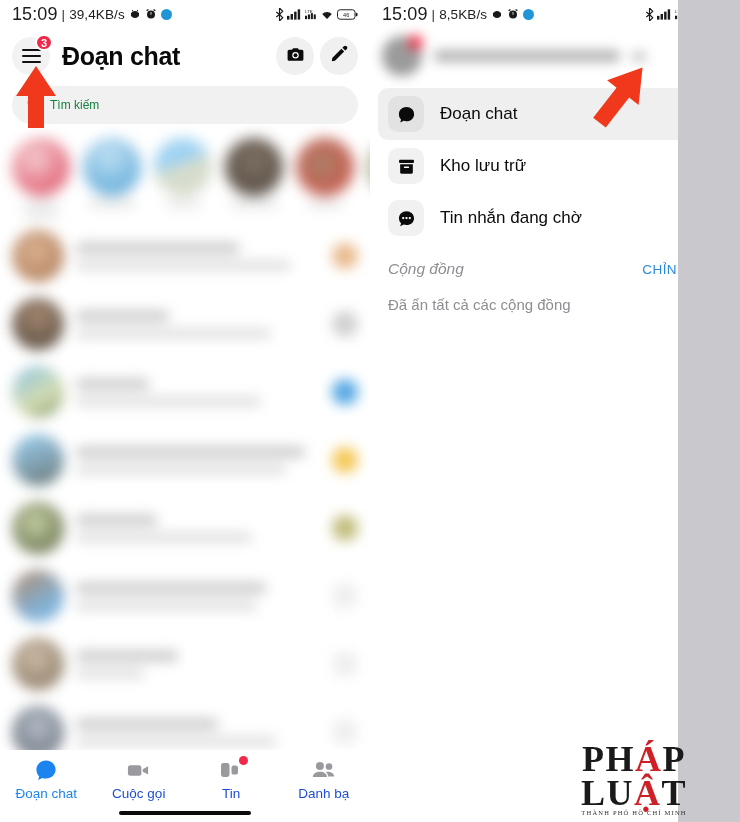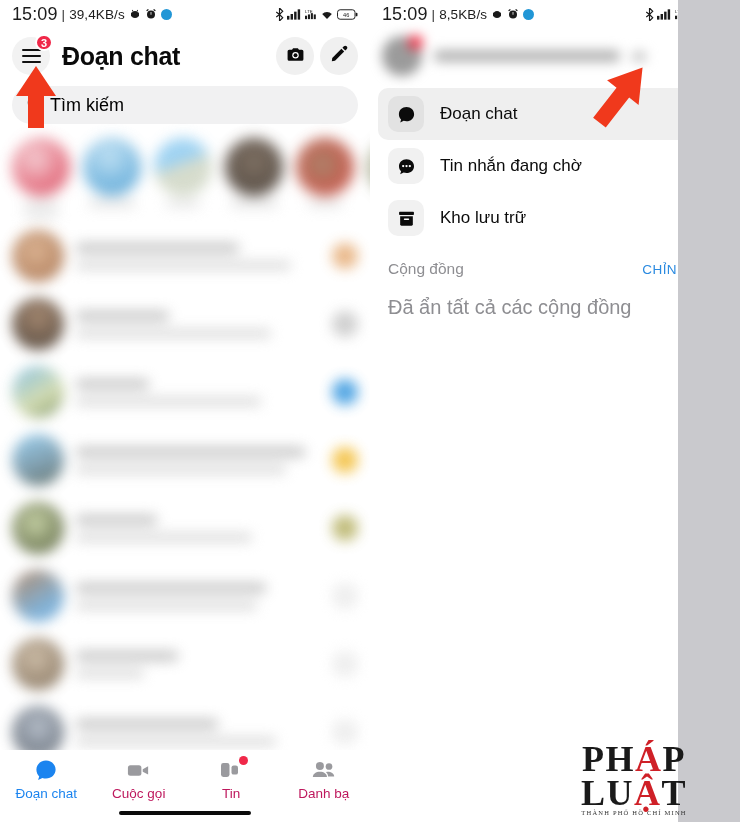--- a/index.html
+++ b/index.html
@@ -94,21 +94,21 @@
   
   .searchwrap { padding: 2px 12px 8px; }
   .searchbar {
     height: 38px;
     background: #f1f1f2;
     border-radius: 19px;
     display: flex; align-items: center;
     padding: 0 14px;
     gap: 9px;
   }
-  .search-ph { color: #000000; font-size: 18px; text-align: right; }
+  .search-ph { color: #15803d; font-size: 12px; text-align: right; }
 
   
   .blur-area { position: relative; }
   .story-row {
     display: flex;
     gap: 9px;
     padding: 6px 10px 4px;
     filter: blur(7px);
     opacity: .85;
   }
@@ -146,21 +146,21 @@
     padding-top: 8px;
   }
   .nav-item {
     flex: 1;
     display: flex; flex-direction: column;
     align-items: center; gap: 4px;
     cursor: pointer;
     position: relative;
   }
   .nav-ic { position: relative; height: 24px; display: flex; align-items: center; }
-  .nav-lb { font-size: 13.5px; color: #be185d; }
+  .nav-lb { font-size: 13.5px; color: #1d4ed8; }
   .nav-item.active .nav-lb { color: #1b84ef; }
   .nav-dot {
     position: absolute; top: -2px; right: -6px;
     width: 9px; height: 9px; border-radius: 50%;
     background: #f02849;
   }
   .home-ind {
     position: absolute;
     bottom: 7px; left: 50%; transform: translateX(-50%);
     width: 132px; height: 4.5px; border-radius: 3px;
@@ -212,27 +212,27 @@
     display: flex; align-items: center; justify-content: center;
     flex: 0 0 auto;
   }
   .menu-item.selected .menu-ico { background: #e2e2e2; }
   .menu-lb { font-size: 17px; color: #0b0b0b; }
 
   .section-head {
     display: flex; align-items: center; justify-content: space-between;
     padding: 16px 18px 4px;
   }
-  .section-title { font-size: 15.5px; color: #8e8e92; }
+  .section-title { font-size: 15.5px; color: #8e8e92; font-style: italic; }
   .section-action {
     font-size: 13.5px; color: #2a8ae0; letter-spacing: .4px; cursor: pointer;
   }
   .section-note {
     padding: 14px 18px 0;
-    font-size: 20px; color: #8e8e92;
+    font-size: 15px; color: #8e8e92;
   }
 
   
   .arrow { position: absolute; z-index: 30; }
 
   
   .watermark {
     position: absolute;
     right: 8px; bottom: 6px;
     z-index: 40;
@@ -602,37 +602,37 @@
         <div class="menu-ico">
           <svg width="19" height="19" viewBox="0 0 24 24">
               <path d="M12 2.6c5.5 0 9.6 3.9 9.6 9 0 5.1-4.1 9-9.6 9-1.3 0-2.5-.2-3.6-.6l-4.3 2 1.1-3.6c-1.7-1.6-2.8-3.9-2.8-6.8 0-5.1 4.1-9 9.6-9z" fill="#0b0b0b"></path>
             </svg>
         </div>
         <div class="menu-lb">Đoạn chat</div>
       </div>
       <div class="menu-item">
         <div class="menu-ico">
           <svg width="19" height="19" viewBox="0 0 24 24">
+            <rect x="2.6" y="3.4" width="18.8" height="4.2" rx="1" fill="#0b0b0b"></rect>
+            <path d="M4 9h16v10.4a1.6 1.6 0 0 1-1.6 1.6H5.6A1.6 1.6 0 0 1 4 19.4z" fill="#0b0b0b"></path>
+            <rect x="8.6" y="12" width="6.8" height="1.9" rx=".9" fill="#fff"></rect>
+          </svg>
+        </div>
+        <div class="menu-lb">Kho lưu trữ</div>
+      </div>
+      <div class="menu-item">
+        <div class="menu-ico">
+          <svg width="19" height="19" viewBox="0 0 24 24">
             <path d="M12 2.9c5.4 0 9.5 3.8 9.5 8.7s-4.1 8.7-9.5 8.7c-1.3 0-2.5-.2-3.6-.6l-4.4 2.1 1.2-3.7c-1.7-1.6-2.7-3.8-2.7-6.5 0-4.9 4.1-8.7 9.5-8.7z" fill="#0b0b0b"></path>
             <circle cx="7.8" cy="11.5" r="1.45" fill="#fff"></circle>
               <circle cx="12" cy="11.5" r="1.45" fill="#fff"></circle>
               <circle cx="16.2" cy="11.5" r="1.45" fill="#fff"></circle>
           </svg>
         </div>
         <div class="menu-lb">Tin nhắn đang chờ</div>
-      </div>
-      <div class="menu-item">
-        <div class="menu-ico">
-          <svg width="19" height="19" viewBox="0 0 24 24">
-            <rect x="2.6" y="3.4" width="18.8" height="4.2" rx="1" fill="#0b0b0b"></rect>
-            <path d="M4 9h16v10.4a1.6 1.6 0 0 1-1.6 1.6H5.6A1.6 1.6 0 0 1 4 19.4z" fill="#0b0b0b"></path>
-            <rect x="8.6" y="12" width="6.8" height="1.9" rx=".9" fill="#fff"></rect>
-          </svg>
-        </div>
-        <div class="menu-lb">Kho lưu trữ</div>
       </div>
     </div>
 
     <div class="section-head">
       <div class="section-title">Cộng đồng</div>
       <div class="section-action">CHỈNH SỬA</div>
     </div>
     <div class="section-note">Đã ẩn tất cả các cộng đồng</div>
 
     <div class="dim">

